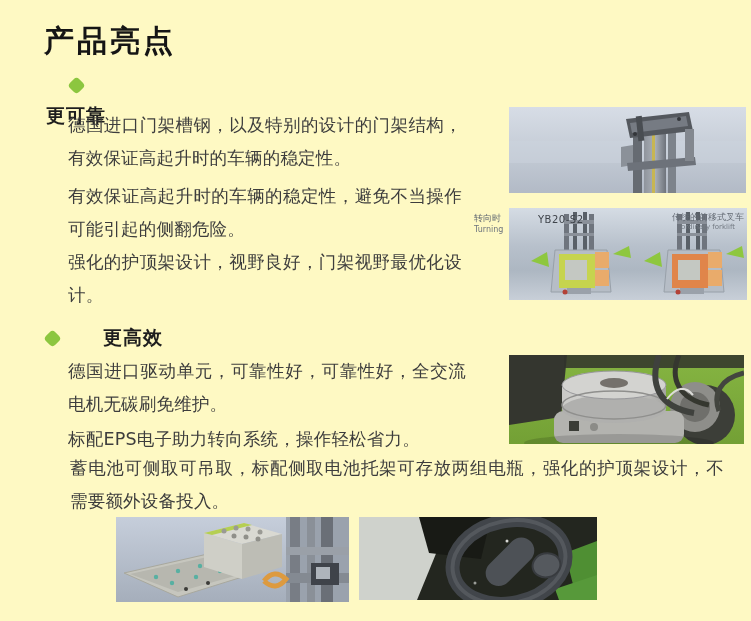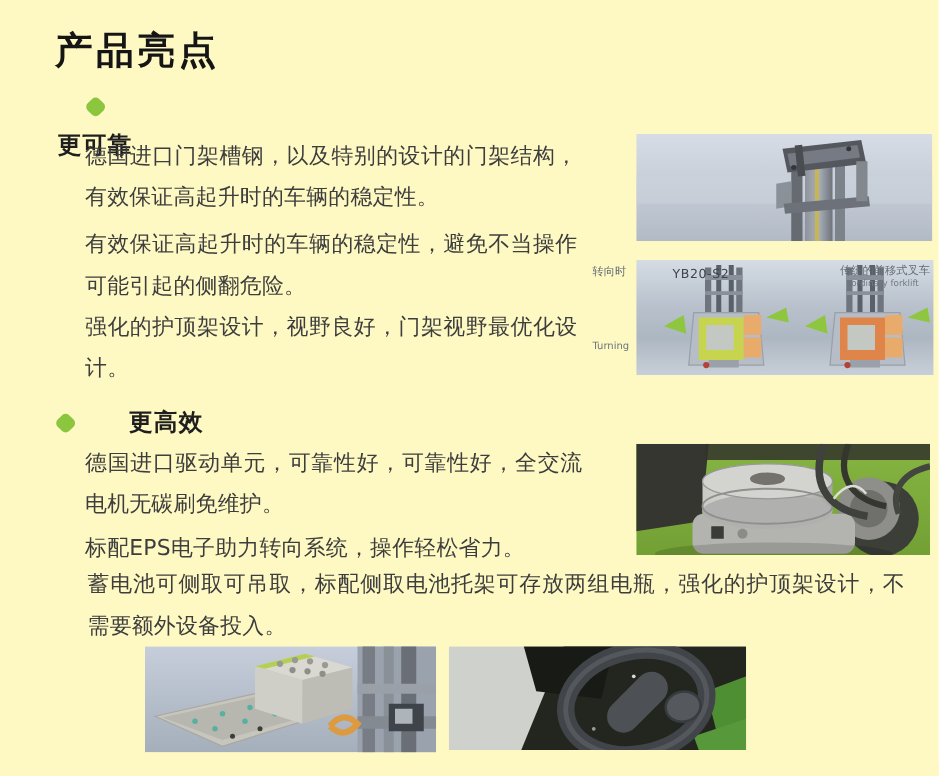--- a/index.html
+++ b/index.html
@@ -18,21 +18,21 @@
   }
   .sec-label{font-size:19px;font-weight:700;color:#1e1e1e;letter-spacing:1px;}
   .para{
     position:absolute;margin:0;font-size:17.5px;line-height:33px;color:#3d3d3d;
     text-align:justify;text-justify:inter-ideograph;letter-spacing:0.2px;
   }
   figure{position:absolute;margin:0;overflow:hidden;padding-left:41px;}
   figure svg{display:block;}
   .fig-label{position:absolute;color:#5f6770;}
   .lbl-turning{left:6px;top:5px;font-size:9px;line-height:11px;}
-  .lbl-turning .en{font-size:8px;color:#6d747d;margin-top:47px;}
+  .lbl-turning .en{font-size:8px;color:#6d747d;}
   .lbl-model{left:70px;top:6px;font-size:10px;color:#3f444b;letter-spacing:.5px;}
   .lbl-ordinary{right:3px;top:4px;text-align:center;line-height:10px;}
   .lbl-ordinary .cn{font-size:9px;color:#646b74;}
   .lbl-ordinary .en{font-size:7px;color:#737a83;}
   .lbl-block span{display:block;}
 </style>
 </head>
 <body>
 
 <div id="page">

